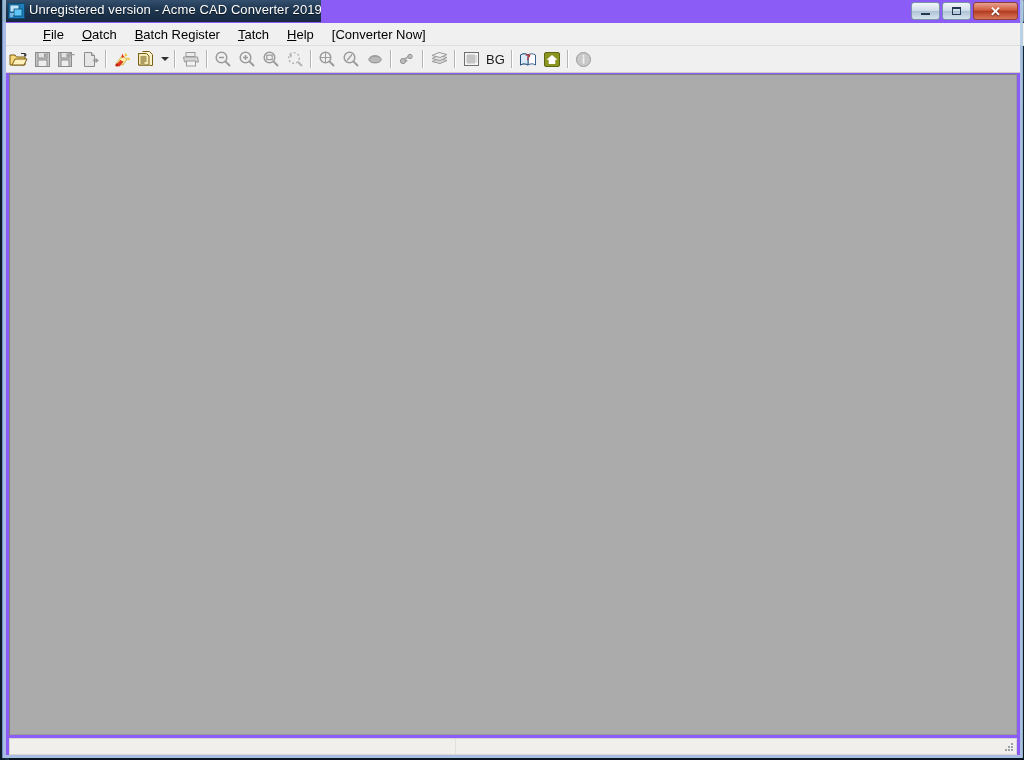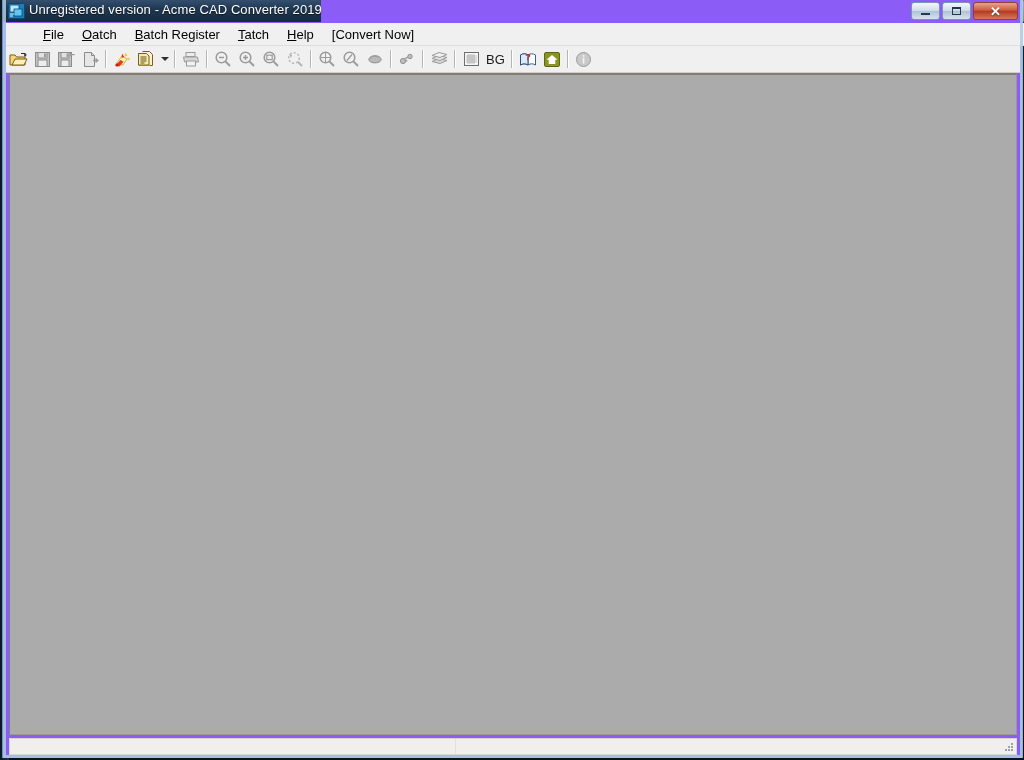--- a/index.html
+++ b/index.html
@@ -266,21 +266,21 @@
     </div>
     <div class="menu-item">
       <span class="acc">B</span><span>atch Register</span>
     </div>
     <div class="menu-item">
       <span class="acc">T</span><span>atch</span>
     </div>
     <div class="menu-item">
       <span class="acc">H</span><span>elp</span>
     </div>
-    <div class="menu-item">[Convert Now]</div>
+    <div class="menu-item">[Converter Now]</div>
   </div>
 
   <div id="toolbar">
 
     <div class="tb-btn" title="Open">
       <svg width="19" height="17" viewBox="0 0 19 17">
         <path d="M1 14V4h5l1.6 2H16v8z" fill="#f6d87a" stroke="#7a5c12" stroke-width="1"></path>
         <path d="M3 14l3-6h12l-3 6z" fill="#fdf0bc" stroke="#7a5c12" stroke-width="1"></path>
         <path d="M12 2.5h4v3" fill="none" stroke="#2d2d2d" stroke-width="1.2"></path>
         <path d="M16.4 5.6l-1.6-2 3.2 0z" fill="#2d2d2d"></path>

